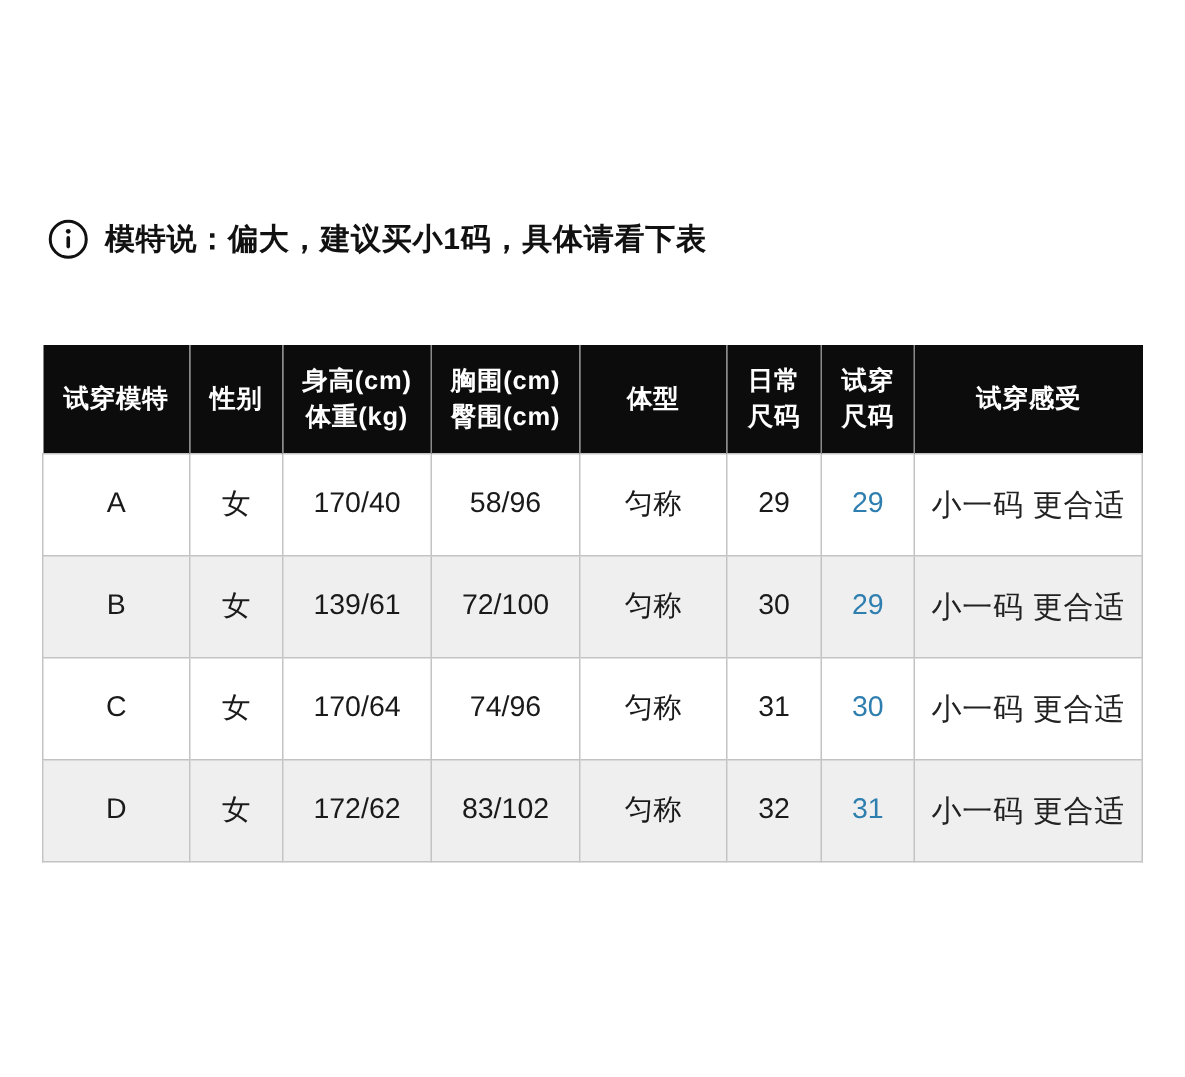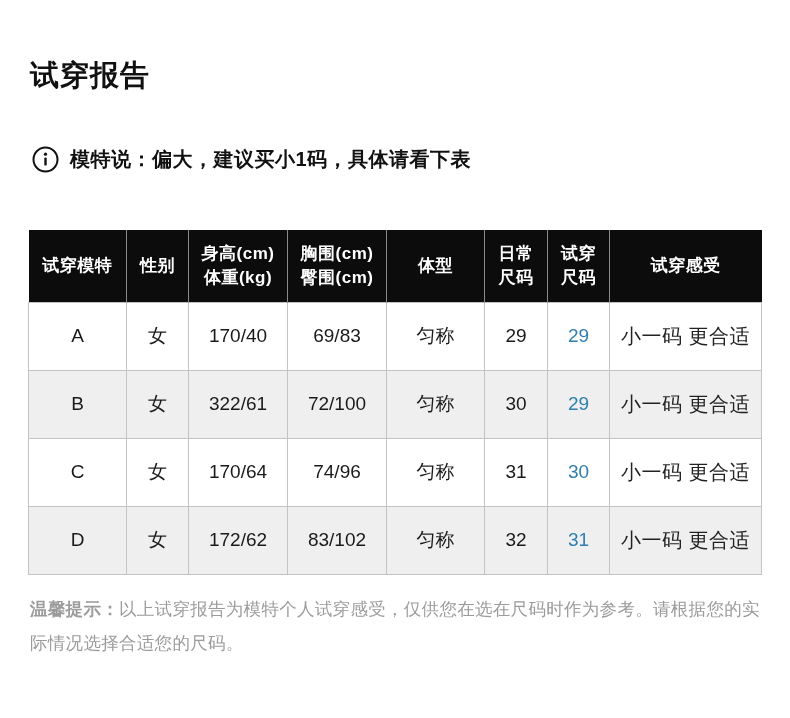--- a/index.html
+++ b/index.html
@@ -65,21 +65,20 @@
     color: #9b9b9b;
     letter-spacing: 0.3px;
   }
   .footnote .prefix { font-weight: bold; }
 </style>
 </head>
 <body>
 
 <div class="page">
 
-  <div class="title">试穿报告</div>
 
   <div class="notice">
     <span class="info-icon">
       <svg width="27" height="27" viewBox="0 0 27 27">
         <circle cx="13.5" cy="13.5" r="12" fill="none" stroke="#111111" stroke-width="2"></circle>
         <circle cx="13.5" cy="8.2" r="1.6" fill="#111111"></circle>
         <rect x="12.3" y="11.4" width="2.4" height="8.2" rx="1.2" fill="#111111"></rect>
       </svg>
     </span>
     <span class="notice-text">模特说：偏大，建议买小1码，具体请看下表</span>
@@ -130,30 +129,30 @@
             <span class="hline">试穿感受</span>
             <span class="hline"></span>
           </th>
       </tr>
     </thead>
     <tbody>
       <tr>
         <td>A</td>
         <td>女</td>
         <td>170/40</td>
-        <td>69/83</td>
+        <td>58/96</td>
         <td>匀称</td>
         <td>29</td>
         <td class="accent" style="color: rgb(46, 127, 176);">29</td>
         <td class="feedback">小一码 更合适</td>
       </tr>
       <tr class="alt">
         <td>B</td>
         <td>女</td>
-        <td>322/61</td>
+        <td>139/61</td>
         <td>72/100</td>
         <td>匀称</td>
         <td>30</td>
         <td class="accent" style="color: rgb(46, 127, 176);">29</td>
         <td class="feedback">小一码 更合适</td>
       </tr>
       <tr>
         <td>C</td>
         <td>女</td>
         <td>170/64</td>
@@ -169,17 +168,14 @@
         <td>172/62</td>
         <td>83/102</td>
         <td>匀称</td>
         <td>32</td>
         <td class="accent" style="color: rgb(46, 127, 176);">31</td>
         <td class="feedback">小一码 更合适</td>
       </tr>
     </tbody>
   </table>
 
-  <div class="footnote">
-    <span class="prefix">温馨提示：</span><span>以上试穿报告为模特个人试穿感受，仅供您在选在尺码时作为参考。请根据您的实际情况选择合适您的尺码。</span>
-  </div>
 
 </div>
 
 </body></html>

